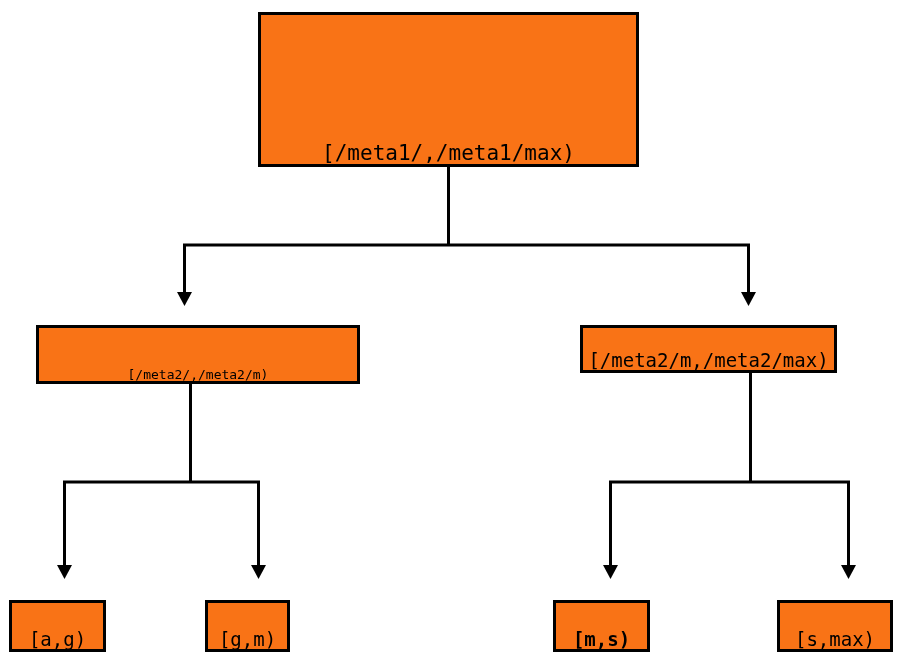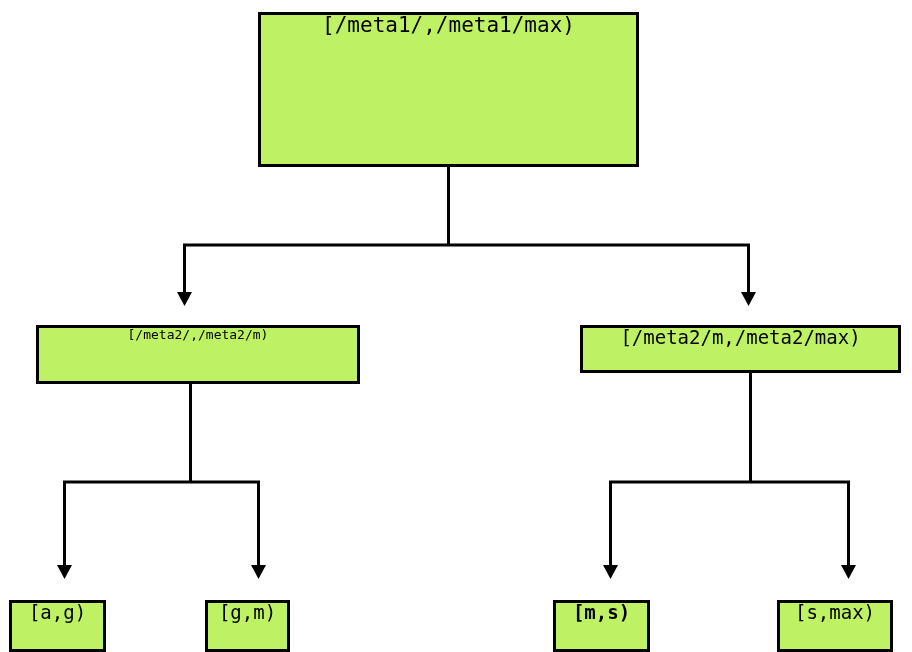--- a/index.html
+++ b/index.html
@@ -20,23 +20,23 @@
     position: absolute;
     left: 0;
     top: 0;
     width: 912px;
     height: 652px;
   }
   .tree-node {
     position: absolute;
     box-sizing: border-box;
     border: 3px solid #000000;
-    background: #bef264;
+    background: #f97316;
     display: flex;
-    align-items: flex-start;
+    align-items: flex-end;
     justify-content: center;
     color: #000000;
     white-space: pre;
     letter-spacing: 0px;
   }
   .node-label {
     display: block;
     line-height: 1;
   }
   .node-root {
@@ -49,21 +49,21 @@
   .node-mid-left {
     left: 36px;
     top: 325px;
     width: 324px;
     height: 59px;
     font-size: 13px;
   }
   .node-mid-right {
     left: 580px;
     top: 325px;
-    width: 321px;
+    width: 257px;
     height: 48px;
     font-size: 19px;
   }
   .node-leaf {
     top: 584px;
     height: 52px;
     font-size: 19px;
     margin-top: 16px;
   }
   .leaf-ag    { left: 9px;   width: 97px; }

